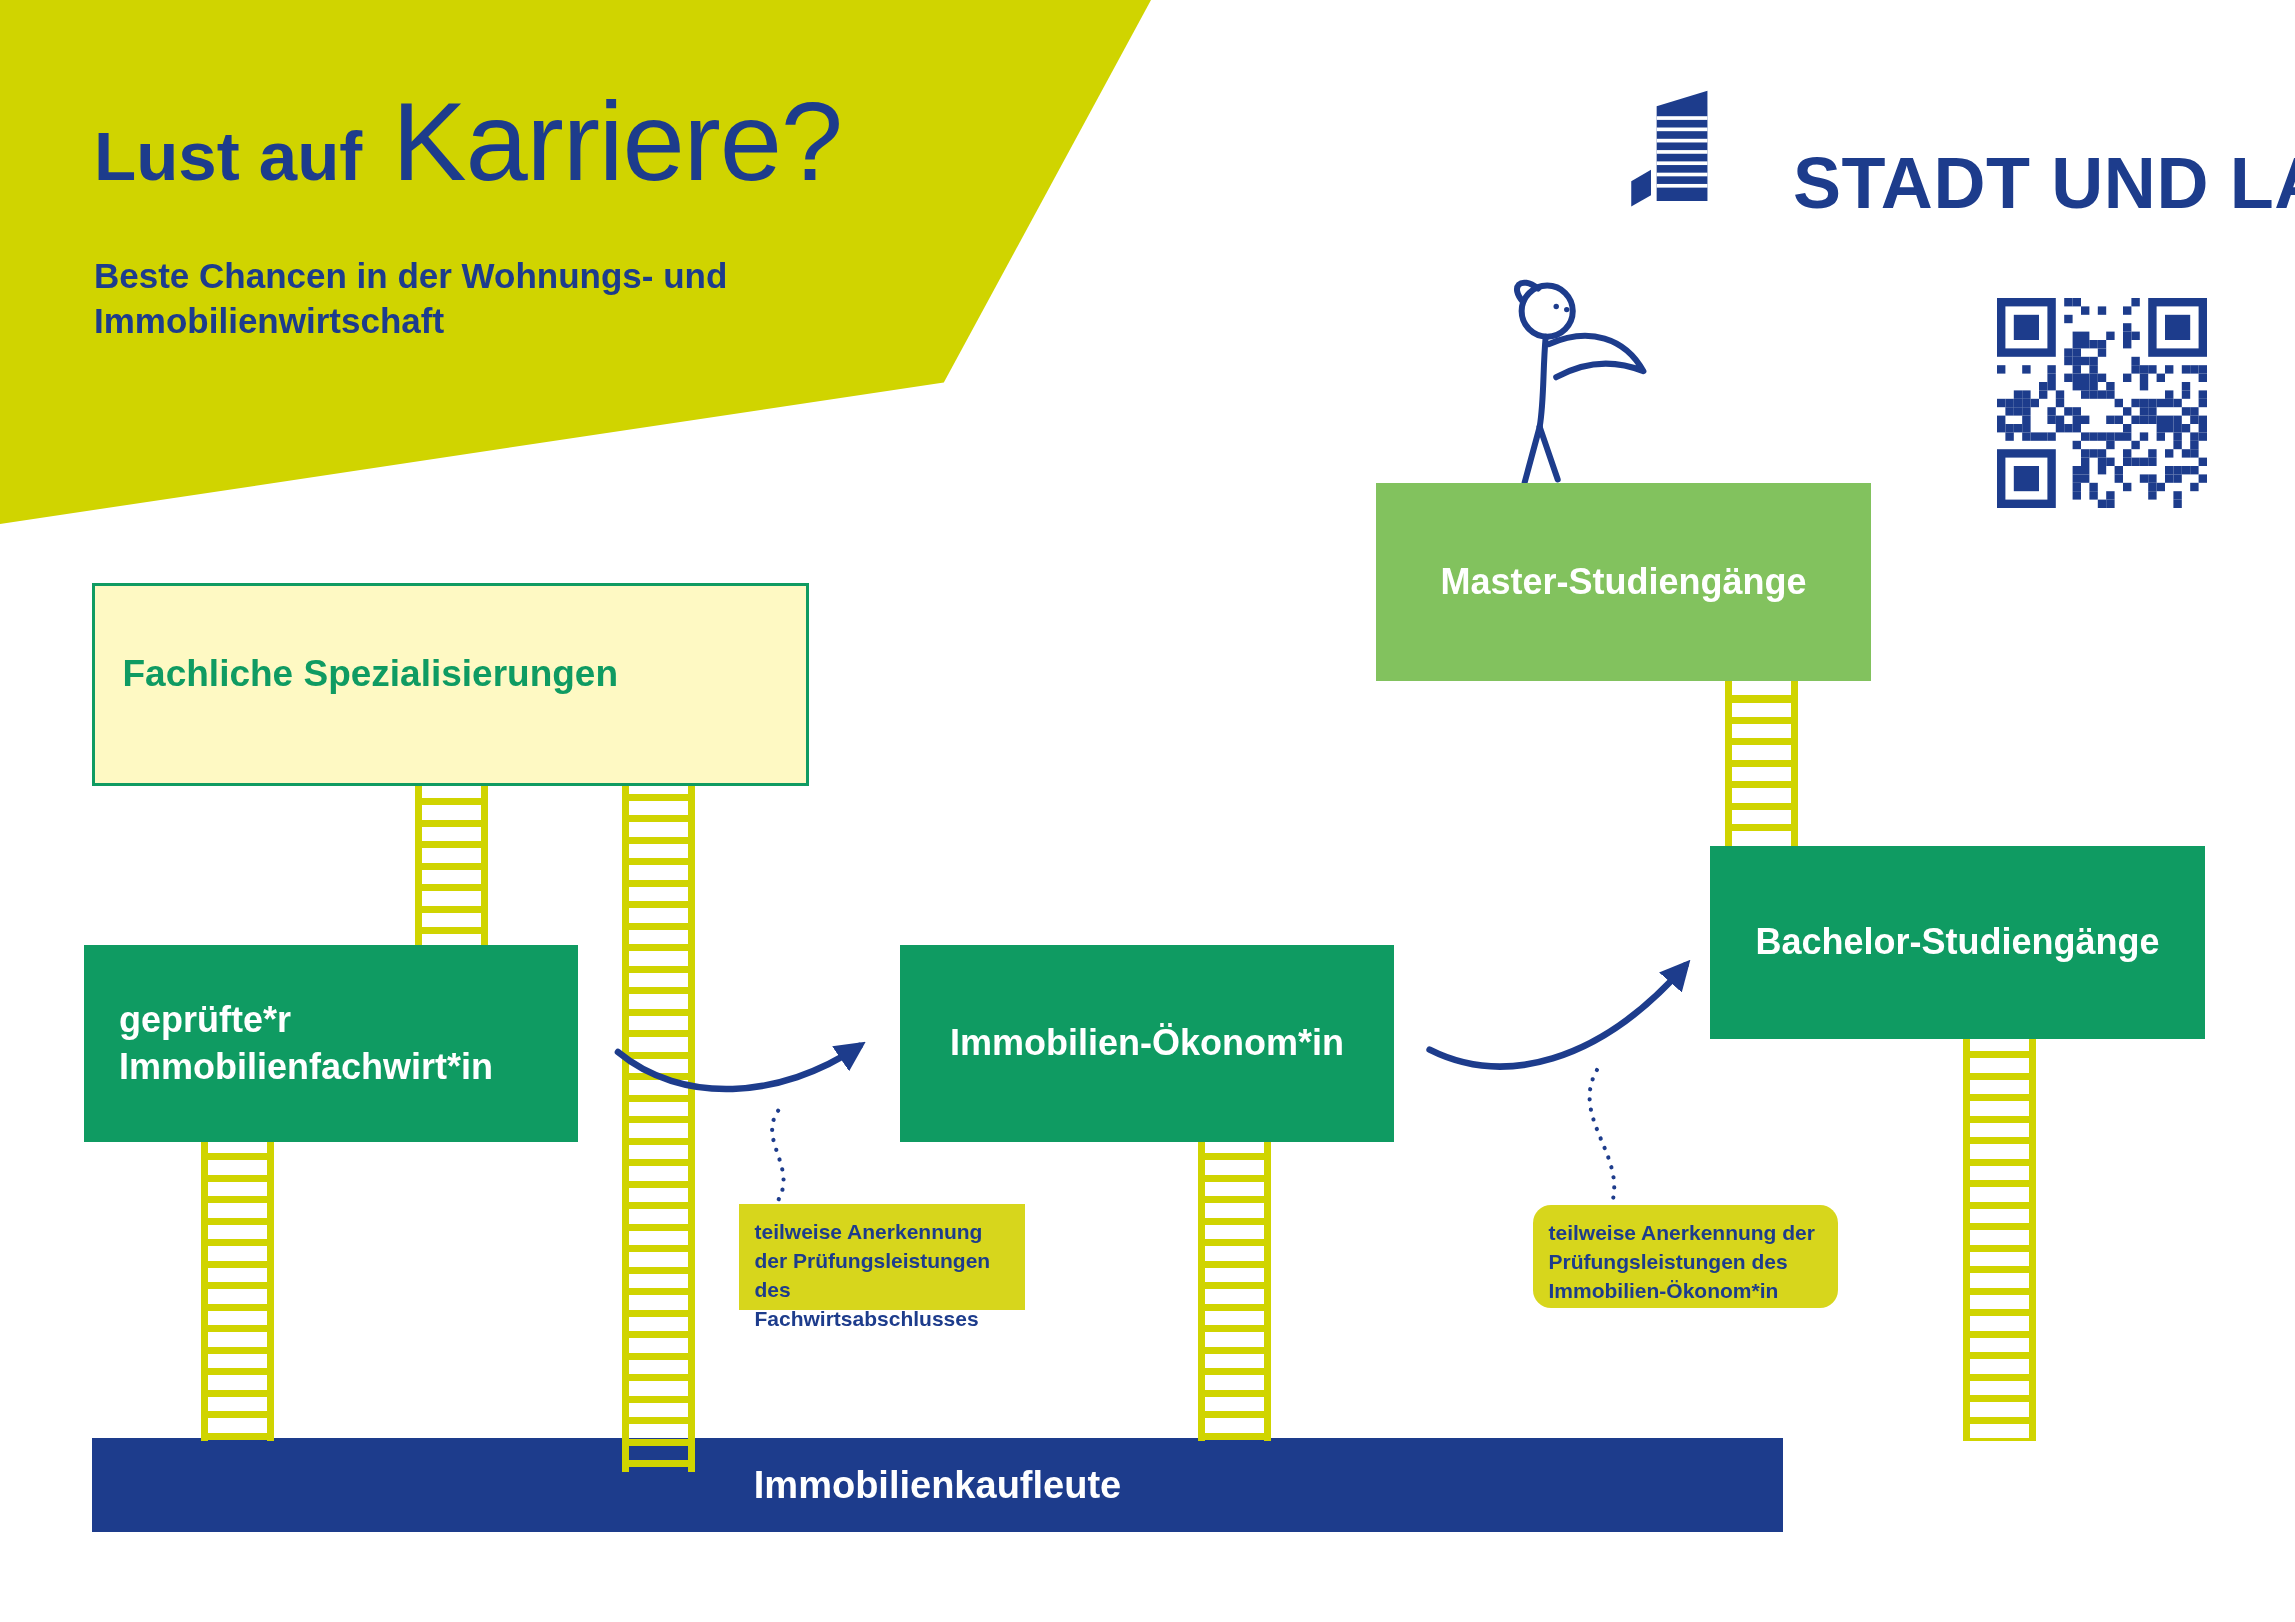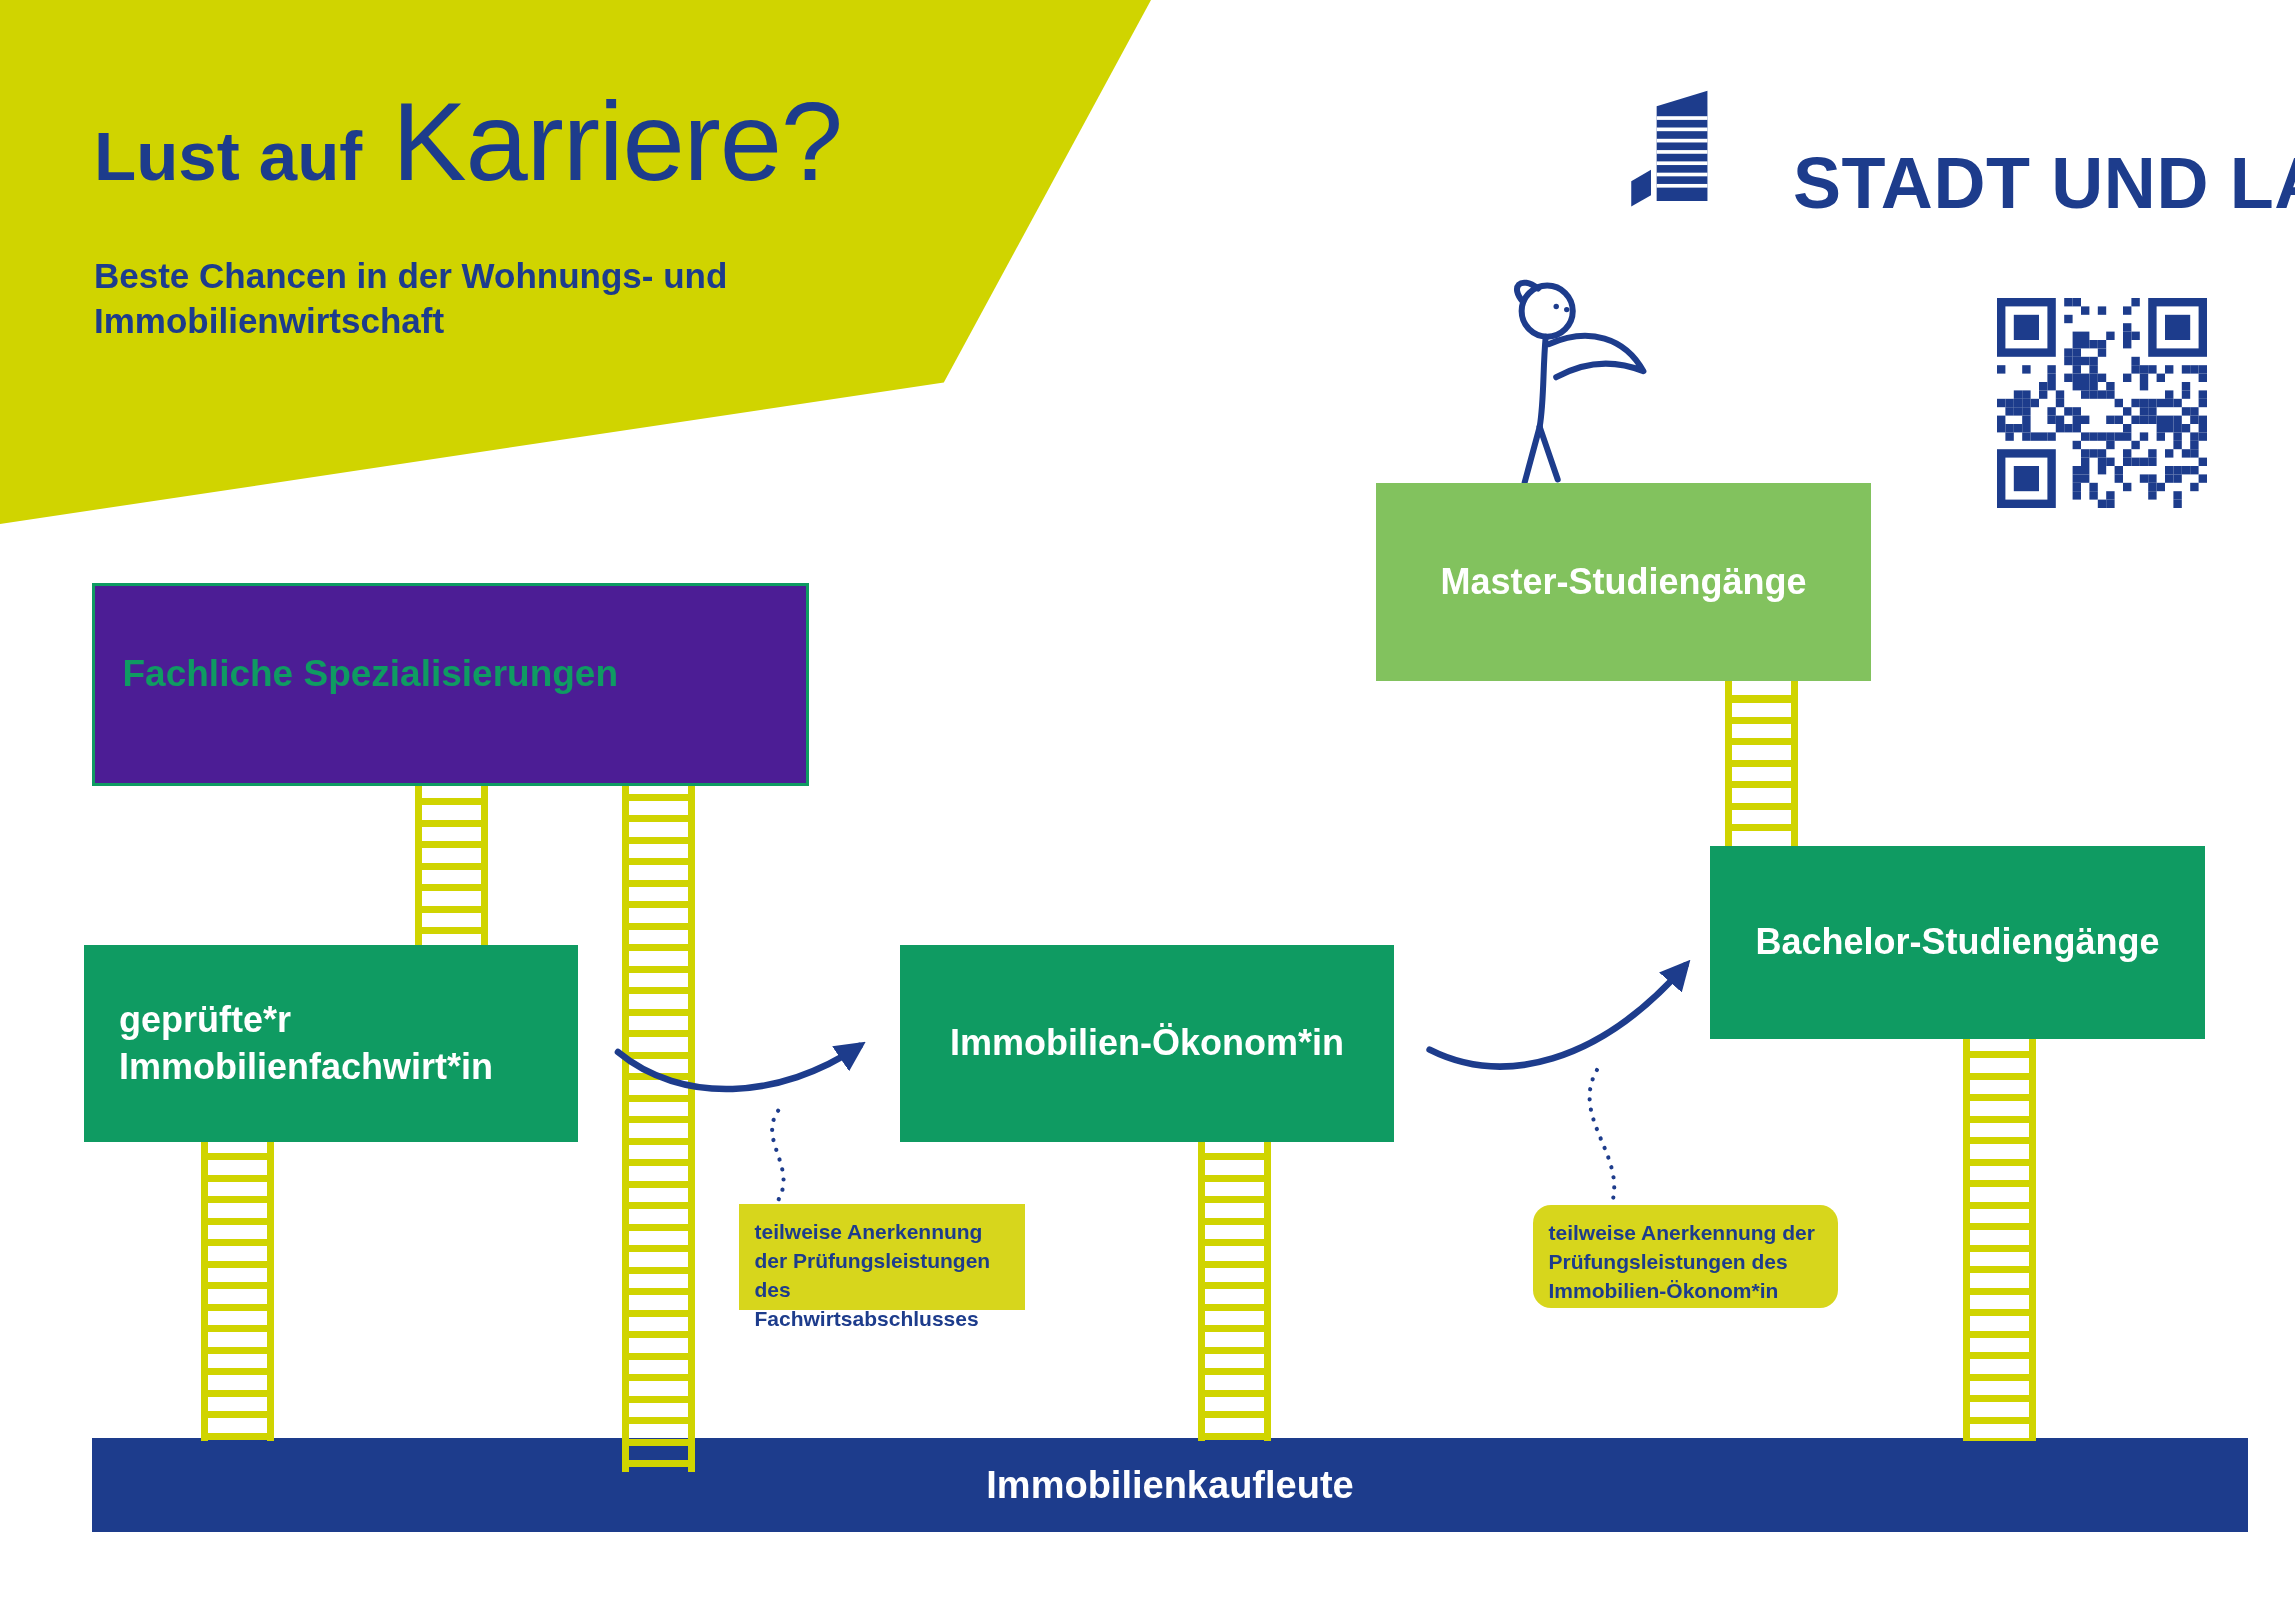--- a/index.html
+++ b/index.html
@@ -33,32 +33,32 @@
   .logo-text{left:1793px;top:142px;z-index:2;color:var(--blue);font-size:72px;font-weight:700;letter-spacing:0.6px;white-space:nowrap;}
 
   .stick-figure{left:1469px;top:272px;width:203px;height:218px;z-index:2;}
   .qr{left:1997px;top:298px;width:210px;height:210px;z-index:2;}
   .qr svg{width:100%;height:100%;display:block;}
 
   
   .box{z-index:30;box-sizing:border-box;display:flex;flex-direction:column;justify-content:center;}
   .box .lbl{color:#fff;font-weight:700;font-size:36px;line-height:1.3;}
   .spez{
-    left:92px;top:583px;width:717px;height:203px;background:#4c1d95;
+    left:92px;top:583px;width:717px;height:203px;background:#fef9c3;
     border:3.6px solid var(--green);padding:0 27.5px;
   }
   .spez .spez-title{color:var(--green);font-size:37px;font-weight:700;margin:0 0 21.5px 0;}
   .spez .spez-sub{color:var(--green);font-size:26px;font-weight:400;margin:0;}
   .fachwirt{left:84px;top:945px;width:494px;height:197px;background:var(--green);padding:0 35px;}
   .oekonom{left:900px;top:945px;width:494px;height:197px;background:var(--green);align-items:center;}
   .bachelor{left:1710px;top:846px;width:495px;height:193px;background:var(--green);align-items:center;}
   .master{left:1376px;top:483px;width:495px;height:198px;background:var(--lightgreen);align-items:center;}
 
   .base-bar{
-    left:92px;top:1438px;width:2156px;height:94px;background:var(--blue);
+    left:92px;top:1438px;width:1691px;height:94px;background:var(--blue);
     z-index:5;display:flex;align-items:center;justify-content:center;
   }
   .base-bar .lbl{color:#fff;font-size:38px;font-weight:700;}
 
   
   .ladder{
     z-index:10;box-sizing:border-box;width:73px;
     border-left:7.8px solid var(--lime);
     border-right:7.8px solid var(--lime);
     background-image:repeating-linear-gradient(to bottom, transparent 0 14.3px, var(--lime) 14.3px 21.5px);

